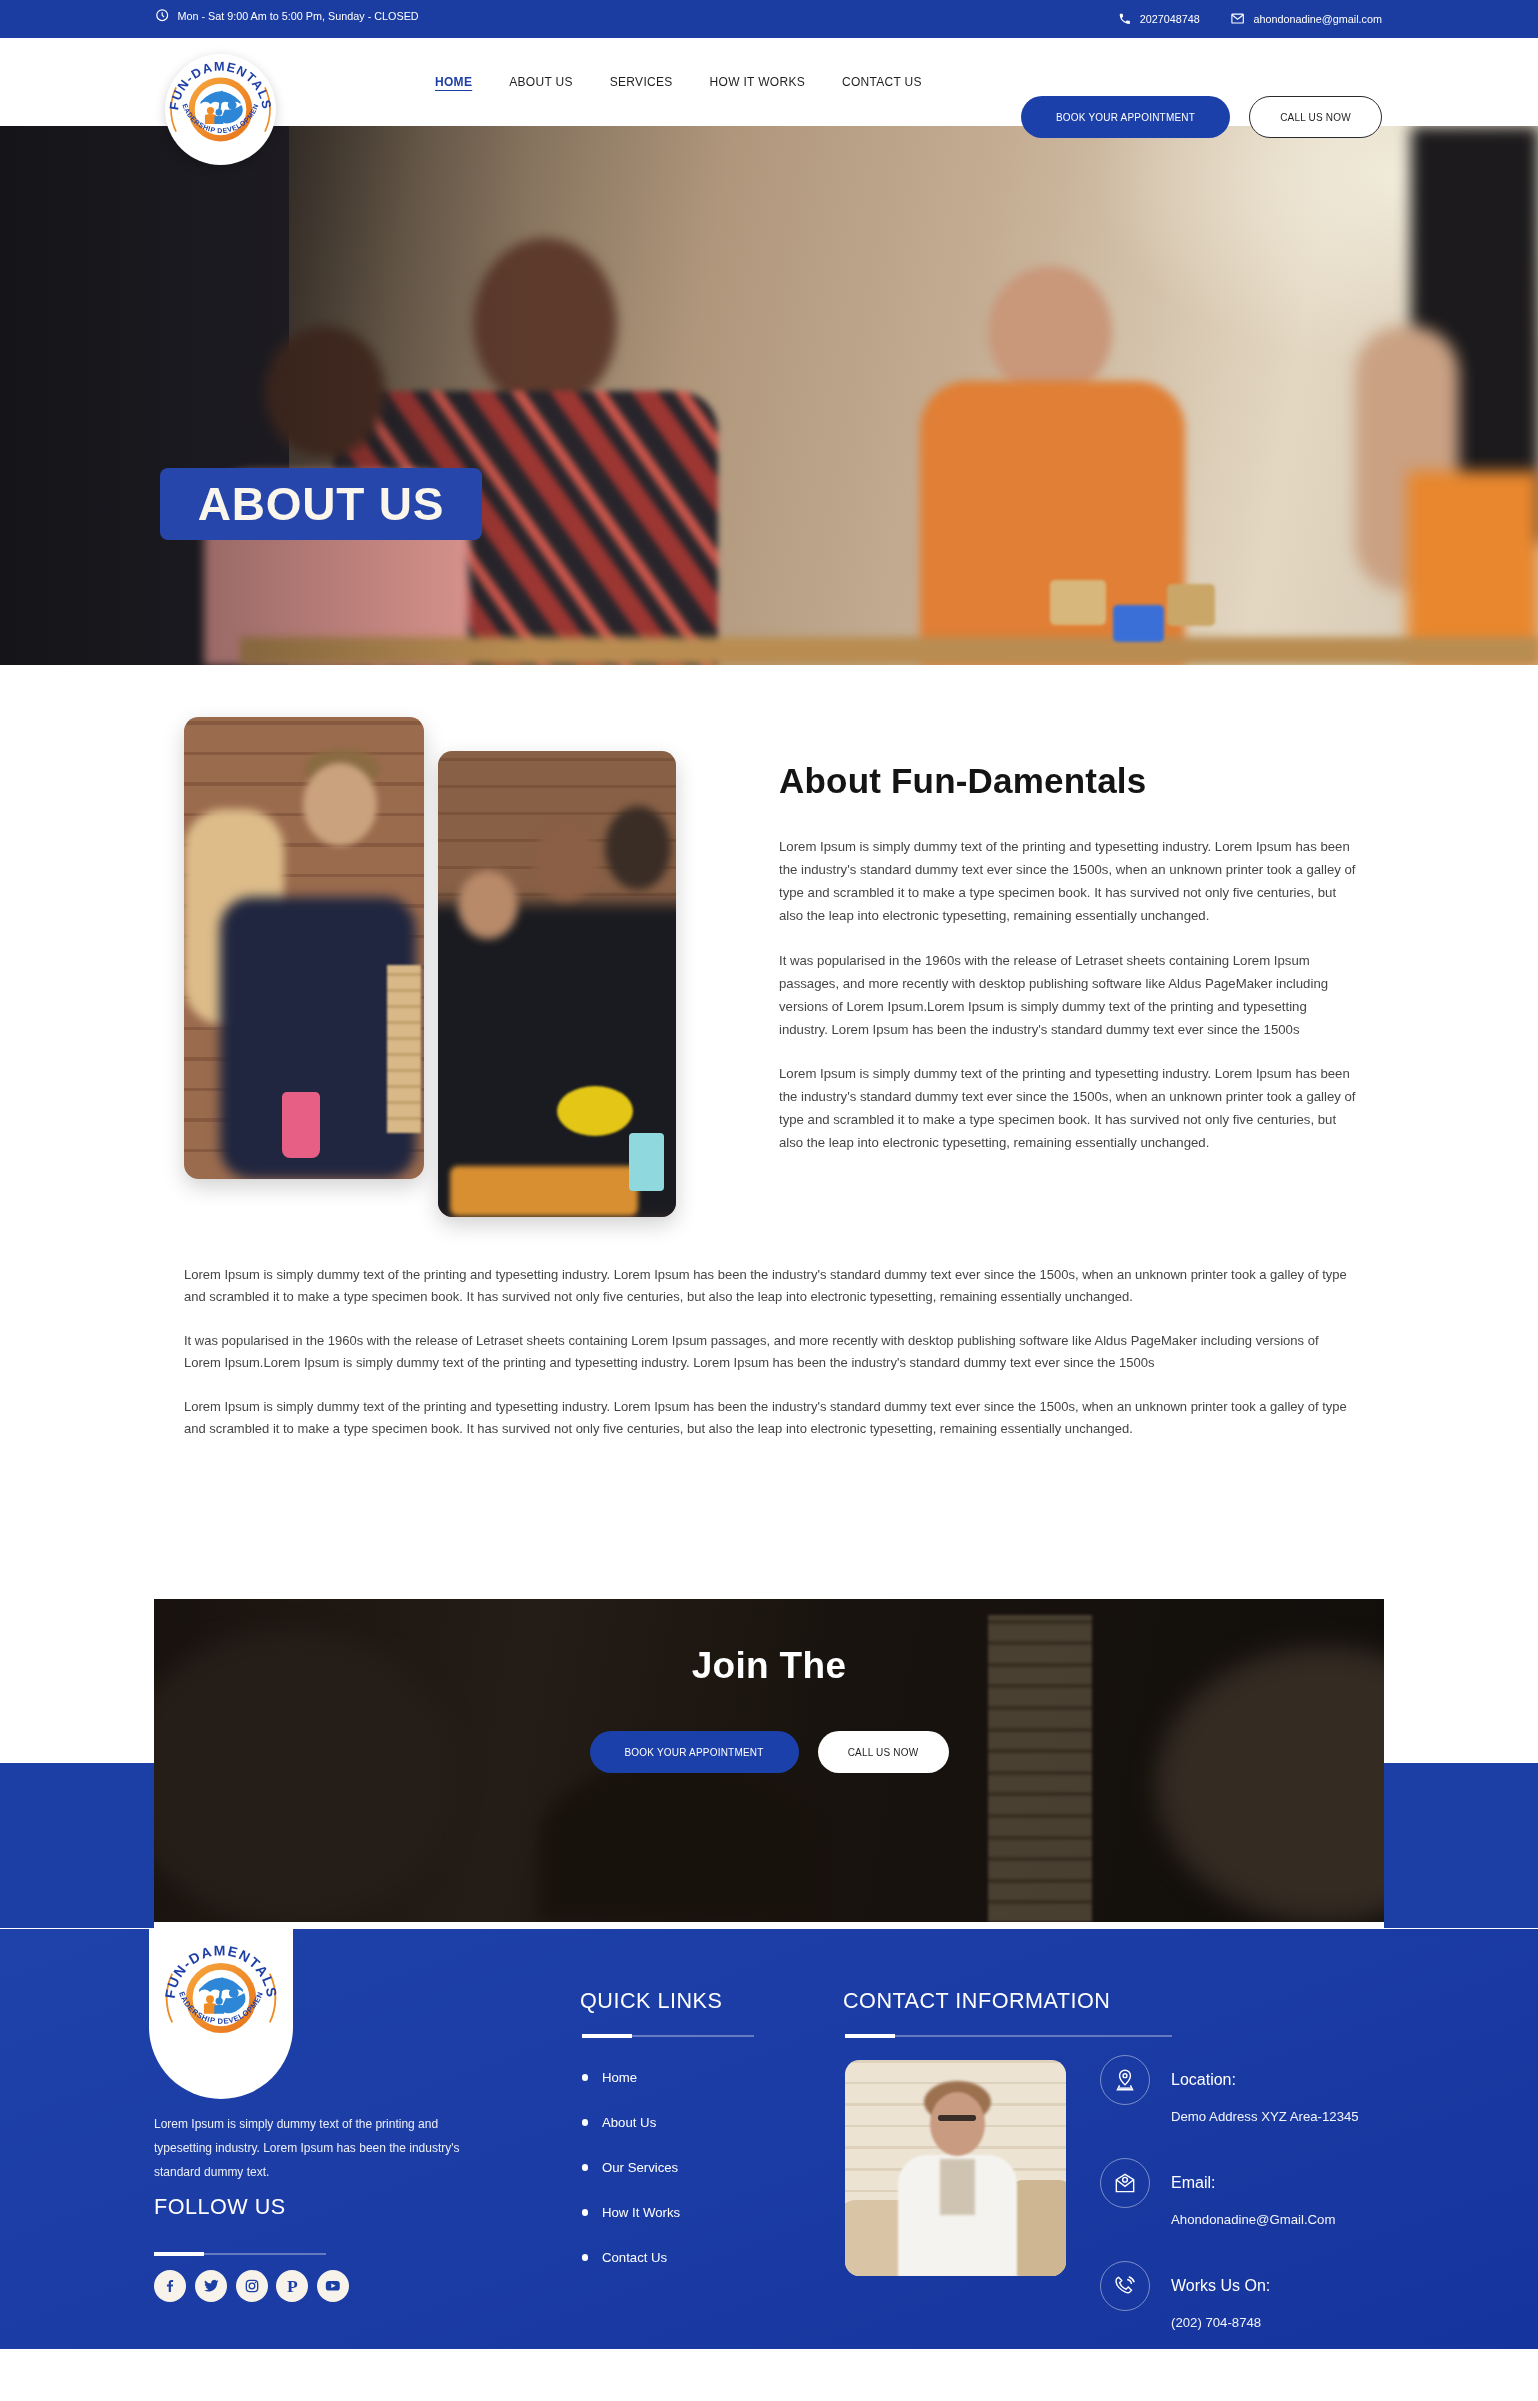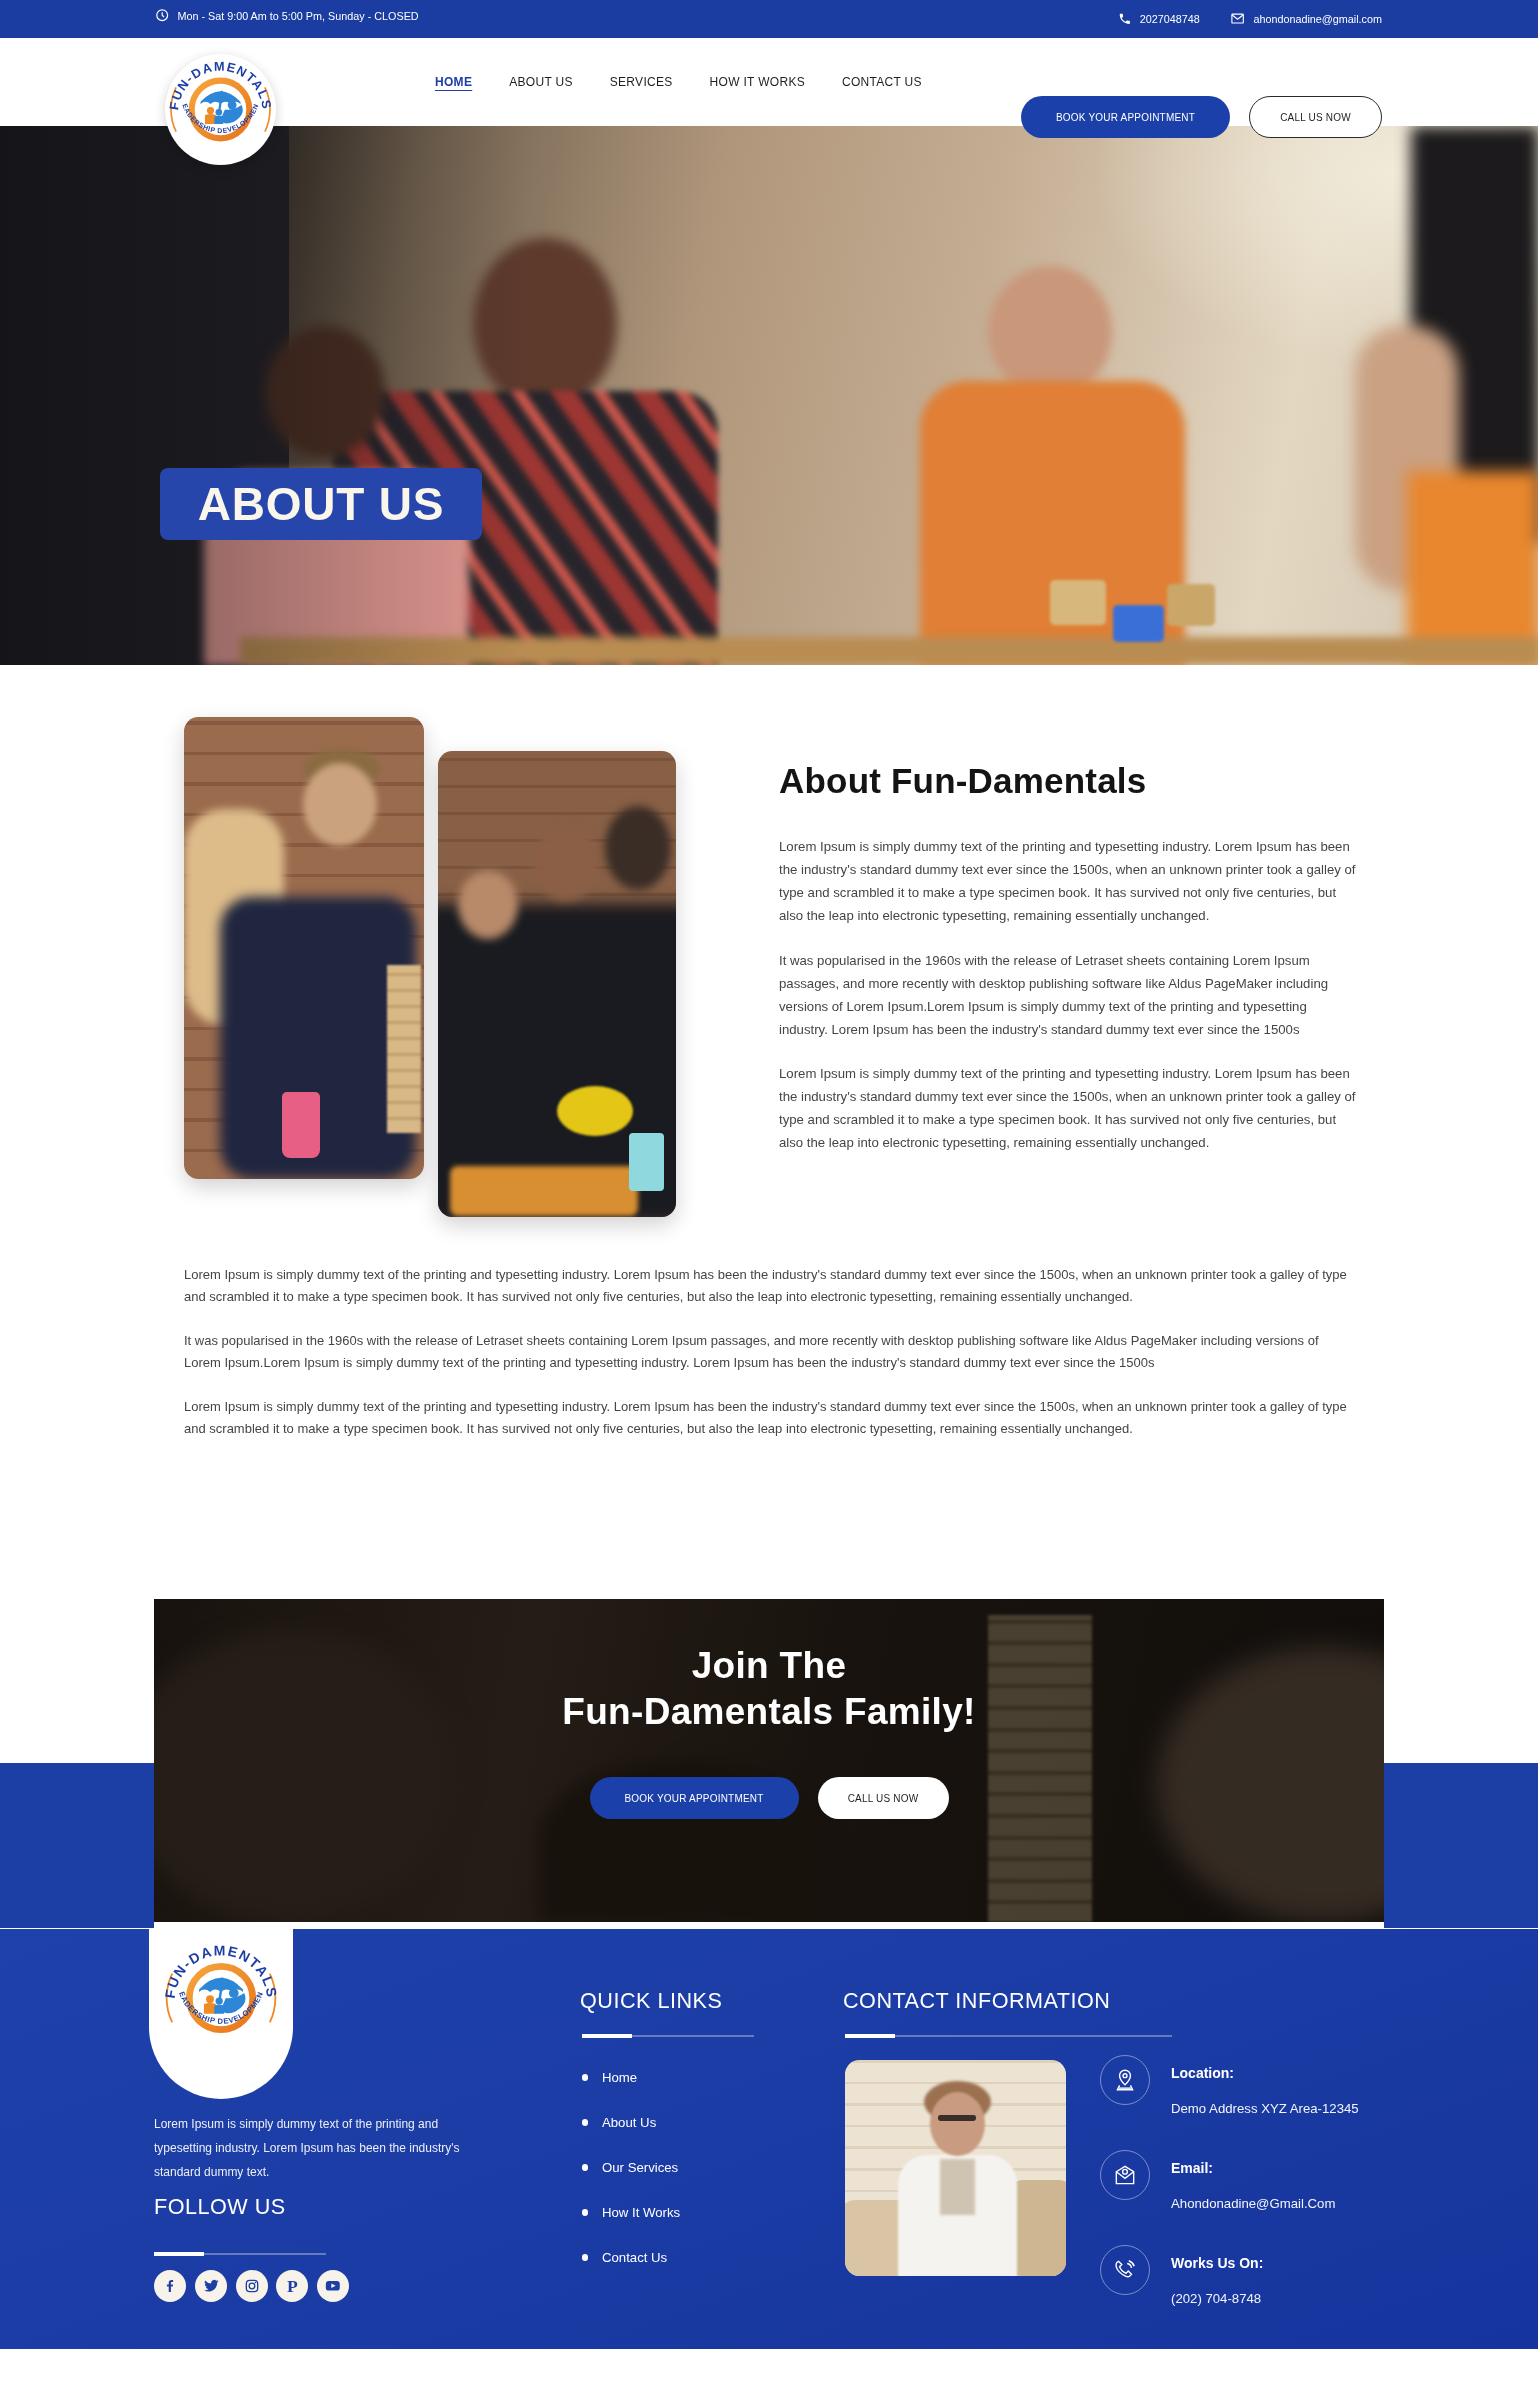--- a/index.html
+++ b/index.html
@@ -126,21 +126,21 @@
   .cp-hair { left:79px; top:21px; width:67px; height:42px; border-radius:50%; background:#9c7150; filter:blur(1.6px); }
   .cp-head { left:85px; top:32px; width:55px; height:64px; border-radius:50%; background:#c99b80; filter:blur(0.8px); }
   .cp-glasses { left:93px; top:55px; width:38px; height:5.6px; border-radius:2.4px; background:#3a2e28; }
   .cp-blazer { left:53px; top:95px; width:119px; height:122px; border-radius:29px 29px 0 0; background:#f5f3ef; filter:blur(0.8px); }
   .cp-shirt { left:95px; top:99px; width:35px; height:56px; background:#cfc4b2; filter:blur(1.6px); }
 
   .ci-items { left:1100px; top:126px; width:289px; }
   .ci-item { display:flex; align-items:flex-start; gap:21px; margin-bottom:34px; }
   .ci-icon { width:50px; height:50px; border-radius:50%; border:0.8px solid rgba(255,255,255,.42); flex:0 0 auto;
     display:flex; align-items:center; justify-content:center; }
-  .ci-label { font-size:14px; font-weight:700; margin-top:10px; }
+  .ci-label { font-size:16px; font-weight:400; margin-top:16px; }
   .ci-value { font-size:13.2px; margin-top:20px; color:rgba(255,255,255,.95); }
 
   .copyright { left:0; top:2349px; width:1539px; height:53px; background:#e9e9ec; display:flex; align-items:center; justify-content:center;
     color:#1c1c30; font-size:12px; }
 
   .logo-svg text { font-family:"Liberation Sans", sans-serif; }
 </style>
 </head>
 <body>
 
@@ -275,21 +275,20 @@
   <div class="abs cta">
     <div class="cta-img">
       <div class="blob cta-man"></div>
       <div class="blob cta-tower"></div>
       <div class="blob cta-woman"></div>
       <div class="blob cta-boy"></div>
       <div class="blob cta-dark"></div>
       <div class="cta-content">
         <div class="cta-title">
           <span>Join The</span><br>
-          <span>Fun-Damentals Family!</span>
         </div>
         <div class="cta-btns">
           <div class="btn btn-book-cta">BOOK YOUR APPOINTMENT</div>
           <div class="btn btn-call-cta">CALL US NOW</div>
         </div>
       </div>
     </div>
   </div>
 
   <div class="abs footer">

